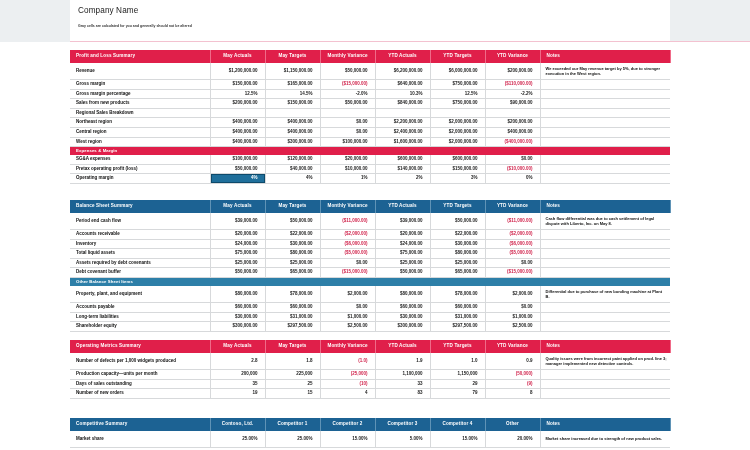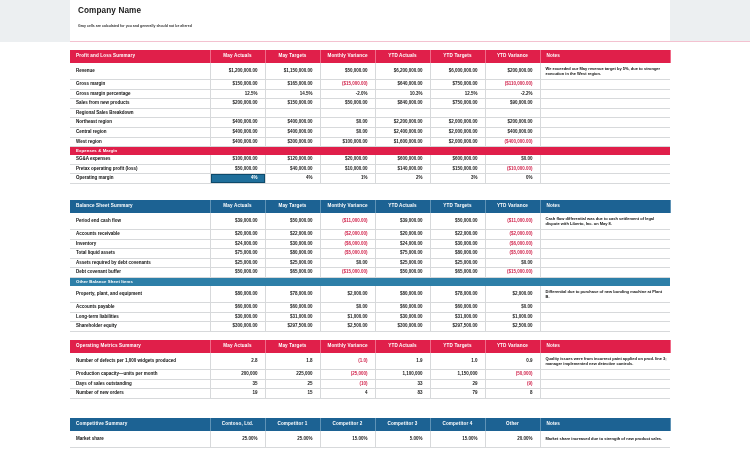--- a/index.html
+++ b/index.html
@@ -19,21 +19,21 @@
   .topband{
     position:absolute;left:0;top:0;width:750px;height:42px;
     background:#eceff1;
   }
   .sheetarea{
     position:absolute;left:70px;top:0;width:600px;height:42px;
     background:#ffffff;
   }
   .company{
     position:absolute;left:78px;top:6px;
-    font-size:8.2px;font-weight:bold;color:#1b1b1b;letter-spacing:.1px;
+    font-size:8.2px;font-weight:normal;color:#1b1b1b;letter-spacing:.1px;
   }
   .subnote{
     position:absolute;left:78px;top:24px;
     font-size:3.5px;font-weight:bold;color:#333;letter-spacing:0;
   }
   .pinkline{
     position:absolute;left:70px;top:41px;width:680px;height:1px;
     background:#f3c2d0;
   }
   

